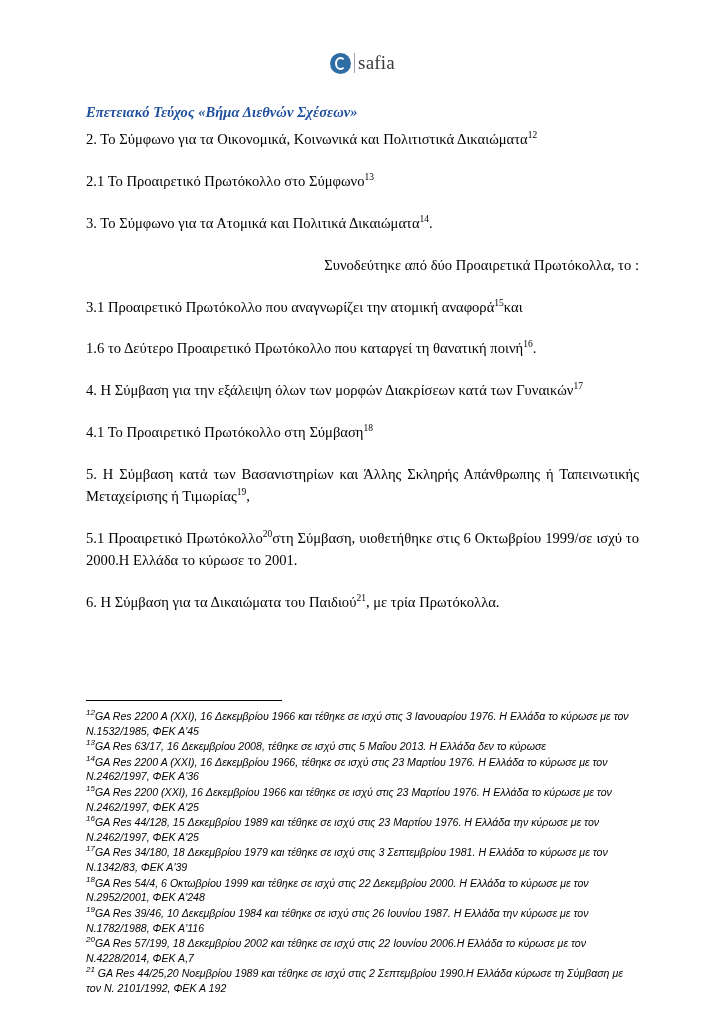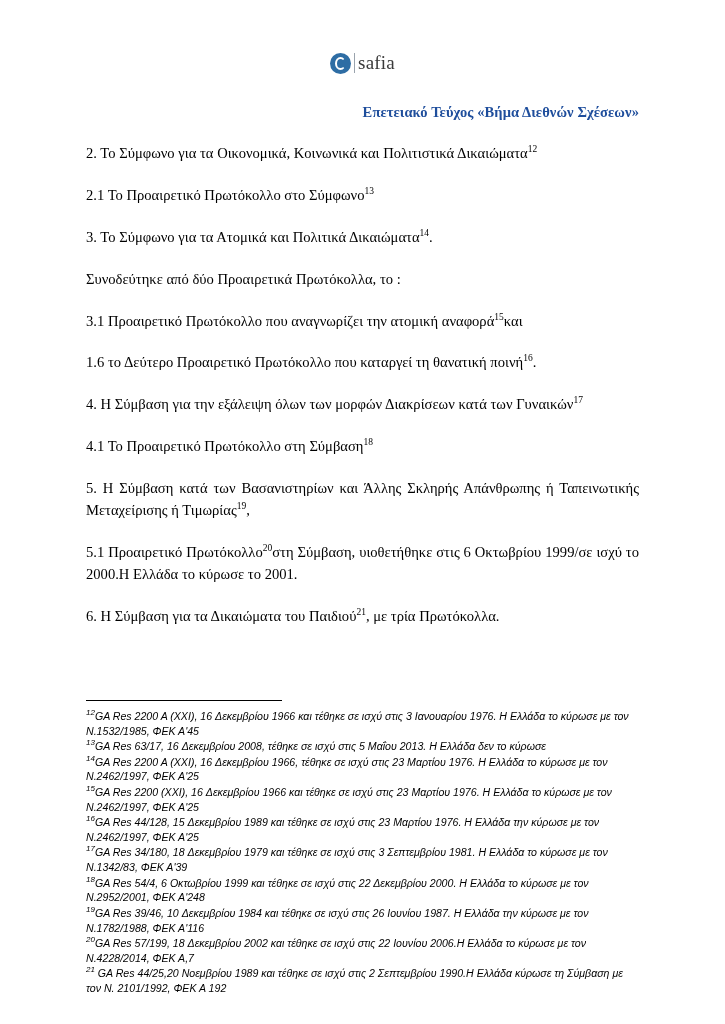--- a/index.html
+++ b/index.html
@@ -60,36 +60,37 @@
   }
   .logo-text {
     font-family: "Liberation Serif", serif;
     font-size: 19px;
     color: #3a3a3a;
     letter-spacing: 0.2px;
   }
 
   
   .doc-title {
-    text-align: right;
+    text-align: left;
     color: #1f4e9c;
+    font-style: italic;
     font-weight: bold;
     font-size: 14.5px;
-    margin: 0 0 22px 0;
+    margin: 0 0 8px 0;
     letter-spacing: 0.1px;
   }
   .para {
     font-size: 14.6px;
     line-height: 1.5;
     margin: 0 0 20px 0;
     text-align: justify;
     text-justify: inter-word;
   }
   .para.no-justify {
-    text-align: left;
+    text-align: right;
   }
   sup {
     font-size: 9.5px;
     vertical-align: super;
     line-height: 0;
   }
 
   
   .footnotes {
     position: absolute;
@@ -186,21 +187,21 @@
 
   <p class="para">
     <span>6. Η Σύμβαση για τα Δικαιώματα του Παιδιού</span><sup>21</sup><span>, με τρία Πρωτόκολλα.</span>
   </p>
 
   <div class="footnotes">
     <div class="fn-rule"></div>
 
     <p class="fn"><sup>12</sup><span>GA Res 2200 A (XXI), 16 Δεκεμβρίου 1966 και τέθηκε σε ισχύ στις 3 Ιανουαρίου 1976. Η Ελλάδα το κύρωσε με τον Ν.1532/1985, ΦΕΚ Α'45</span></p>
     <p class="fn"><sup>13</sup><span>GA Res 63/17, 16 Δεκεμβρίου 2008, τέθηκε σε ισχύ στις 5 Μαΐου 2013. Η Ελλάδα δεν το κύρωσε</span></p>
-    <p class="fn"><sup>14</sup><span>GA Res 2200 A (XXI), 16 Δεκεμβρίου 1966, τέθηκε σε ισχύ στις 23 Μαρτίου 1976. Η Ελλάδα το κύρωσε με τον Ν.2462/1997, ΦΕΚ Α'25</span></p>
+    <p class="fn"><sup>14</sup><span>GA Res 2200 A (XXI), 16 Δεκεμβρίου 1966, τέθηκε σε ισχύ στις 23 Μαρτίου 1976. Η Ελλάδα το κύρωσε με τον Ν.2462/1997, ΦΕΚ Α'36</span></p>
     <p class="fn"><sup>15</sup><span>GA Res 2200 (XXI), 16 Δεκεμβρίου 1966 και τέθηκε σε ισχύ στις 23 Μαρτίου 1976. Η Ελλάδα το κύρωσε με τον Ν.2462/1997, ΦΕΚ Α'25</span></p>
     <p class="fn"><sup>16</sup><span>GA Res 44/128, 15 Δεκεμβρίου 1989 και τέθηκε σε ισχύ στις 23 Μαρτίου 1976. Η Ελλάδα την κύρωσε με τον Ν.2462/1997, ΦΕΚ Α'25</span></p>
     <p class="fn"><sup>17</sup><span>GA Res 34/180, 18 Δεκεμβρίου 1979 και τέθηκε σε ισχύ στις 3 Σεπτεμβρίου 1981. Η Ελλάδα το κύρωσε με τον Ν.1342/83, ΦΕΚ Α'39</span></p>
     <p class="fn"><sup>18</sup><span>GA Res 54/4, 6 Οκτωβρίου 1999 και τέθηκε σε ισχύ στις 22 Δεκεμβρίου 2000. Η Ελλάδα το κύρωσε με τον Ν.2952/2001, ΦΕΚ Α'248</span></p>
     <p class="fn"><sup>19</sup><span>GA Res 39/46, 10 Δεκεμβρίου 1984 και τέθηκε σε ισχύ στις 26 Ιουνίου 1987. Η Ελλάδα την κύρωσε με τον Ν.1782/1988, ΦΕΚ Α'116</span></p>
     <p class="fn"><sup>20</sup><span>GA Res 57/199, 18 Δεκεμβρίου 2002 και τέθηκε σε ισχύ στις 22 Ιουνίου 2006.Η Ελλάδα   το κύρωσε με τον Ν.4228/2014, ΦΕΚ Α,7</span></p>
     <p class="fn"><span class="fnnum-plain">21</span><span> GA Res 44/25,20 Νοεμβρίου 1989 και τέθηκε σε ισχύ στις 2 Σεπτεμβρίου 1990.Η Ελλάδα κύρωσε τη Σύμβαση με τον Ν. 2101/1992, ΦΕΚ Α 192</span></p>
   </div>
 
   <div class="page-number">11</div>

